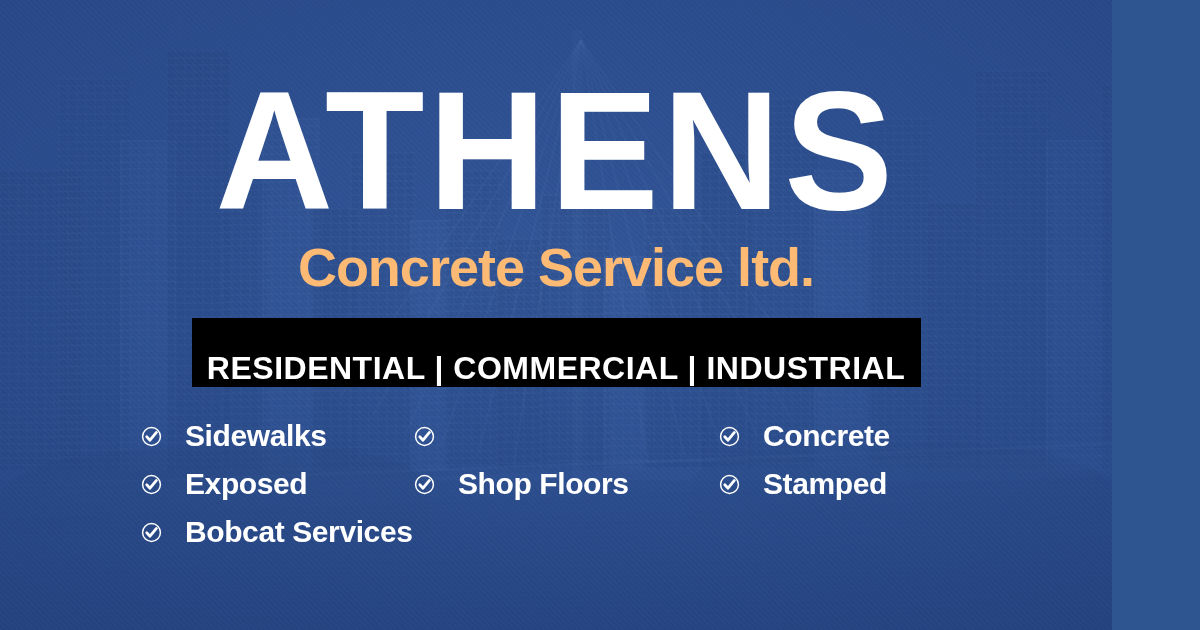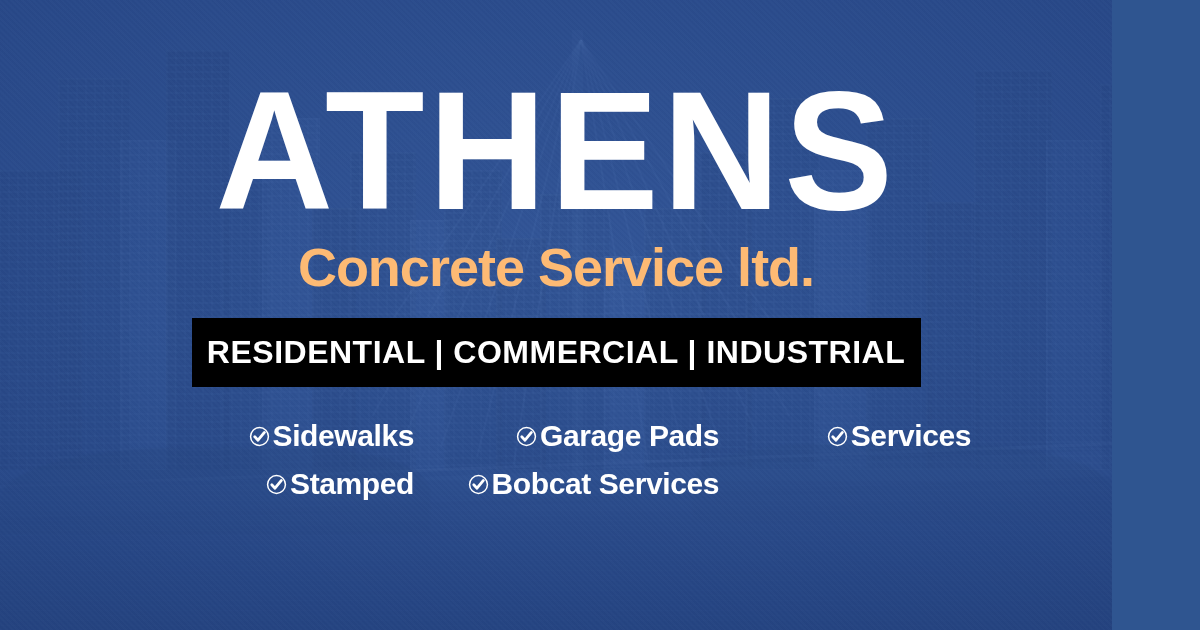--- a/index.html
+++ b/index.html
@@ -155,44 +155,43 @@
     margin-top:22px;
     text-align:center;
     white-space:nowrap;
   }
 
   .tagline-bar {
     margin-top:24px;
     background:#000000;
     width:729px;
     height:69px;
-    display:flex; align-items:center; justify-content:center;
+    display:flex; align-items:flex-end; justify-content:center;
   }
   .tagline {
     color:#ffffff;
     font-family:"Liberation Sans", sans-serif;
     font-weight:bold;
     font-size:32px;
     letter-spacing:.5px;
     white-space:nowrap;
   }
 
   .services {
     margin-top:30px;
     width:830px;
     display:grid;
     grid-template-columns:273px 305px 252px;
     row-gap:10px;
   }
   .svc-item {
     display:flex;
     align-items:center;
-    gap:3px;
+    gap:23px;
     height:38px;
-    justify-content:flex-end;
   }
   .check-icon {
     flex:0 0 auto;
     width:21px; height:21px;
     display:block;
   }
   .svc-label {
     color:#ffffff;
     font-family:"Liberation Sans", sans-serif;
     font-weight:bold;
@@ -281,28 +280,41 @@
               <circle cx="12" cy="12" r="10.2" fill="none" stroke="#ffffff" stroke-width="1.7"></circle>
               <path d="M6.6 12.4 L10.3 16.2 L17.6 7.4" fill="none" stroke="#ffffff" stroke-width="3.2" stroke-linecap="round" stroke-linejoin="round"></path>
             </svg></span>
           <span class="svc-label">Sidewalks</span>
         </div>
         <div class="svc-item">
           <span class="check-icon"><svg viewBox="0 0 24 24" width="21" height="21" aria-hidden="true">
               <circle cx="12" cy="12" r="10.2" fill="none" stroke="#ffffff" stroke-width="1.7"></circle>
               <path d="M6.6 12.4 L10.3 16.2 L17.6 7.4" fill="none" stroke="#ffffff" stroke-width="3.2" stroke-linecap="round" stroke-linejoin="round"></path>
             </svg></span>
-          <span class="svc-label">Garage Pads</span>
-        </div>
-        <div class="svc-item">
-          <span class="check-icon"><svg viewBox="0 0 24 24" width="21" height="21" aria-hidden="true">
-              <circle cx="12" cy="12" r="10.2" fill="none" stroke="#ffffff" stroke-width="1.7"></circle>
-              <path d="M6.6 12.4 L10.3 16.2 L17.6 7.4" fill="none" stroke="#ffffff" stroke-width="3.2" stroke-linecap="round" stroke-linejoin="round"></path>
-            </svg></span>
-          <span class="svc-label">Services</span>
+        </div>
+        <div class="svc-item">
+          <span class="check-icon"><svg viewBox="0 0 24 24" width="21" height="21" aria-hidden="true">
+              <circle cx="12" cy="12" r="10.2" fill="none" stroke="#ffffff" stroke-width="1.7"></circle>
+              <path d="M6.6 12.4 L10.3 16.2 L17.6 7.4" fill="none" stroke="#ffffff" stroke-width="3.2" stroke-linecap="round" stroke-linejoin="round"></path>
+            </svg></span>
+          <span class="svc-label">Concrete</span>
+        </div>
+        <div class="svc-item">
+          <span class="check-icon"><svg viewBox="0 0 24 24" width="21" height="21" aria-hidden="true">
+              <circle cx="12" cy="12" r="10.2" fill="none" stroke="#ffffff" stroke-width="1.7"></circle>
+              <path d="M6.6 12.4 L10.3 16.2 L17.6 7.4" fill="none" stroke="#ffffff" stroke-width="3.2" stroke-linecap="round" stroke-linejoin="round"></path>
+            </svg></span>
+          <span class="svc-label">Exposed</span>
+        </div>
+        <div class="svc-item">
+          <span class="check-icon"><svg viewBox="0 0 24 24" width="21" height="21" aria-hidden="true">
+              <circle cx="12" cy="12" r="10.2" fill="none" stroke="#ffffff" stroke-width="1.7"></circle>
+              <path d="M6.6 12.4 L10.3 16.2 L17.6 7.4" fill="none" stroke="#ffffff" stroke-width="3.2" stroke-linecap="round" stroke-linejoin="round"></path>
+            </svg></span>
+          <span class="svc-label">Shop Floors</span>
         </div>
         <div class="svc-item">
           <span class="check-icon"><svg viewBox="0 0 24 24" width="21" height="21" aria-hidden="true">
               <circle cx="12" cy="12" r="10.2" fill="none" stroke="#ffffff" stroke-width="1.7"></circle>
               <path d="M6.6 12.4 L10.3 16.2 L17.6 7.4" fill="none" stroke="#ffffff" stroke-width="3.2" stroke-linecap="round" stroke-linejoin="round"></path>
             </svg></span>
           <span class="svc-label">Stamped</span>
         </div>
         <div class="svc-item">
           <span class="check-icon"><svg viewBox="0 0 24 24" width="21" height="21" aria-hidden="true">

